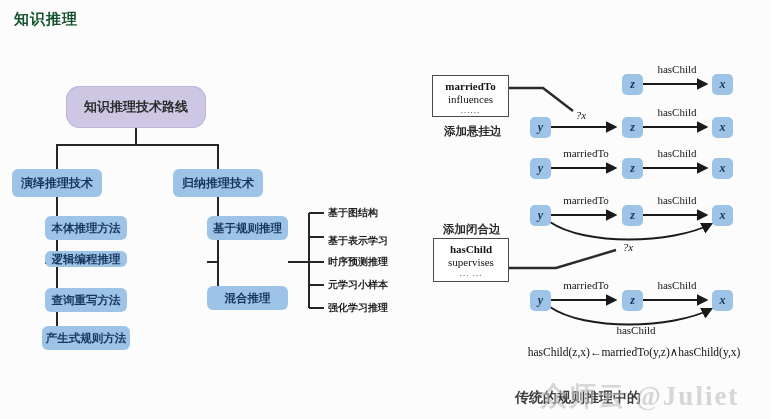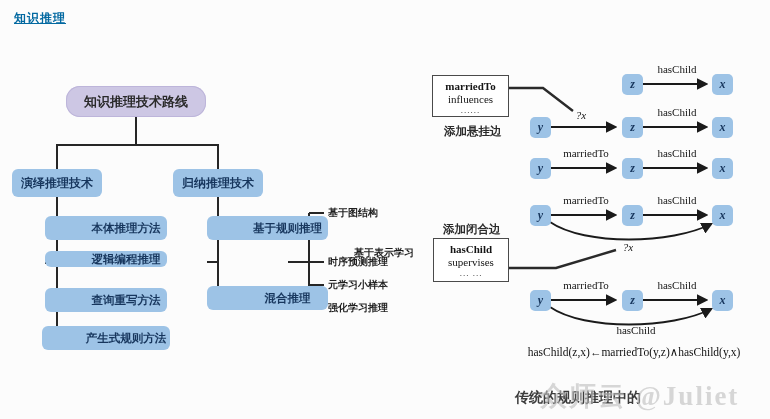--- a/index.html
+++ b/index.html
@@ -1,32 +1,32 @@
 <!DOCTYPE html>
 <html><head>
 <meta charset="utf-8">
 <style>
   html,body{margin:0;padding:0;}
   .canvas{
     position:relative; width:770px; height:419px; overflow:hidden;
     background:#fcfcfc; font-family:"Liberation Sans",sans-serif;
   }
   .abs{position:absolute;}
-  .page-title{font-size:12px;font-weight:bold;color:#0369a1;letter-spacing:1px;text-decoration:underline;}
+  .page-title{font-size:15px;font-weight:bold;color:#14532d;letter-spacing:1px;}
   .rootbox{
     background:#cdc7e4;color:#2a2a2a;font-weight:bold;font-size:13px;
     border-radius:6px;display:flex;align-items:center;justify-content:center;
     box-shadow:0 0 0 1px #bdb5da inset;
   }
   .bluebox{
     background:#9dc3e6;color:#17365d;font-weight:bold;font-size:12px;
     border-radius:6px;display:flex;align-items:center;justify-content:center;
     white-space:nowrap;
   }
-  .bluebox.small{font-size:11.5px;padding-left:40px;}
+  .bluebox.small{font-size:11.5px;}
   .subitem{font-size:10px;font-weight:600;color:#1f1f1f;white-space:nowrap;}
   .node{
     background:#9dc3e6;border-radius:5px;color:#17365d;
     font-family:"Liberation Serif",serif;font-style:italic;font-weight:bold;font-size:12px;
     display:flex;align-items:center;justify-content:center;
   }
   .elabel{
     font-family:"Liberation Serif",serif;font-size:11px;color:#151515;
     text-align:center;white-space:nowrap;
   }
@@ -98,34 +98,34 @@
     </g>
 
     <g stroke="#2a2a2a" stroke-width="2.4" fill="none">
       <path d="M509,88 H543 L573,111"></path>
       <path d="M509,268 H556 L616,250"></path>
     </g>
   </svg>
 
   <div class="abs page-title" style="left:14px;top:10px;">知识推理</div>
 
-  <div class="abs rootbox" style="left:66px;top:86px;width:140px;height:31px;border-radius:14px;">知识推理技术路线</div>
+  <div class="abs rootbox" style="left:66px;top:86px;width:140px;height:42px;border-radius:14px;">知识推理技术路线</div>
 
   <div class="abs bluebox" style="left:12px;top:169px;width:90px;height:28px;">演绎推理技术</div>
   <div class="abs bluebox small" style="left:45px;top:216px;width:82px;height:24px;">本体推理方法</div>
   <div class="abs bluebox small" style="left:45px;top:251px;width:82px;height:16px;">逻辑编程推理</div>
   <div class="abs bluebox small" style="left:45px;top:288px;width:82px;height:24px;">查询重写方法</div>
   <div class="abs bluebox small" style="left:42px;top:326px;width:88px;height:24px;">产生式规则方法</div>
 
   <div class="abs bluebox" style="left:173px;top:169px;width:90px;height:28px;">归纳推理技术</div>
   <div class="abs bluebox small" style="left:207px;top:216px;width:81px;height:24px;font-family:Liberation Mono, monospace;">基于规则推理</div>
   <div class="abs bluebox small" style="left:207px;top:286px;width:81px;height:24px;">混合推理</div>
 
   <div class="abs subitem" style="left:328px;top:206px;">基于图结构</div>
-  <div class="abs subitem" style="left:328px;top:246px;margin-left:26px;">基于表示学习</div>
+  <div class="abs subitem" style="left:328px;top:234px;">基于表示学习</div>
   <div class="abs subitem" style="left:328px;top:255px;">时序预测推理</div>
   <div class="abs subitem" style="left:328px;top:278px;">元学习小样本</div>
   <div class="abs subitem" style="left:328px;top:301px;">强化学习推理</div>
 
   <div class="abs legend" style="left:432px;top:75px;width:77px;height:42px;">
     <div class="b">marriedTo</div>
     <div>influences</div>
     <div class="dots">......</div>
   </div>
   <div class="abs cap" style="left:444px;top:124px;">添加悬挂边</div>

